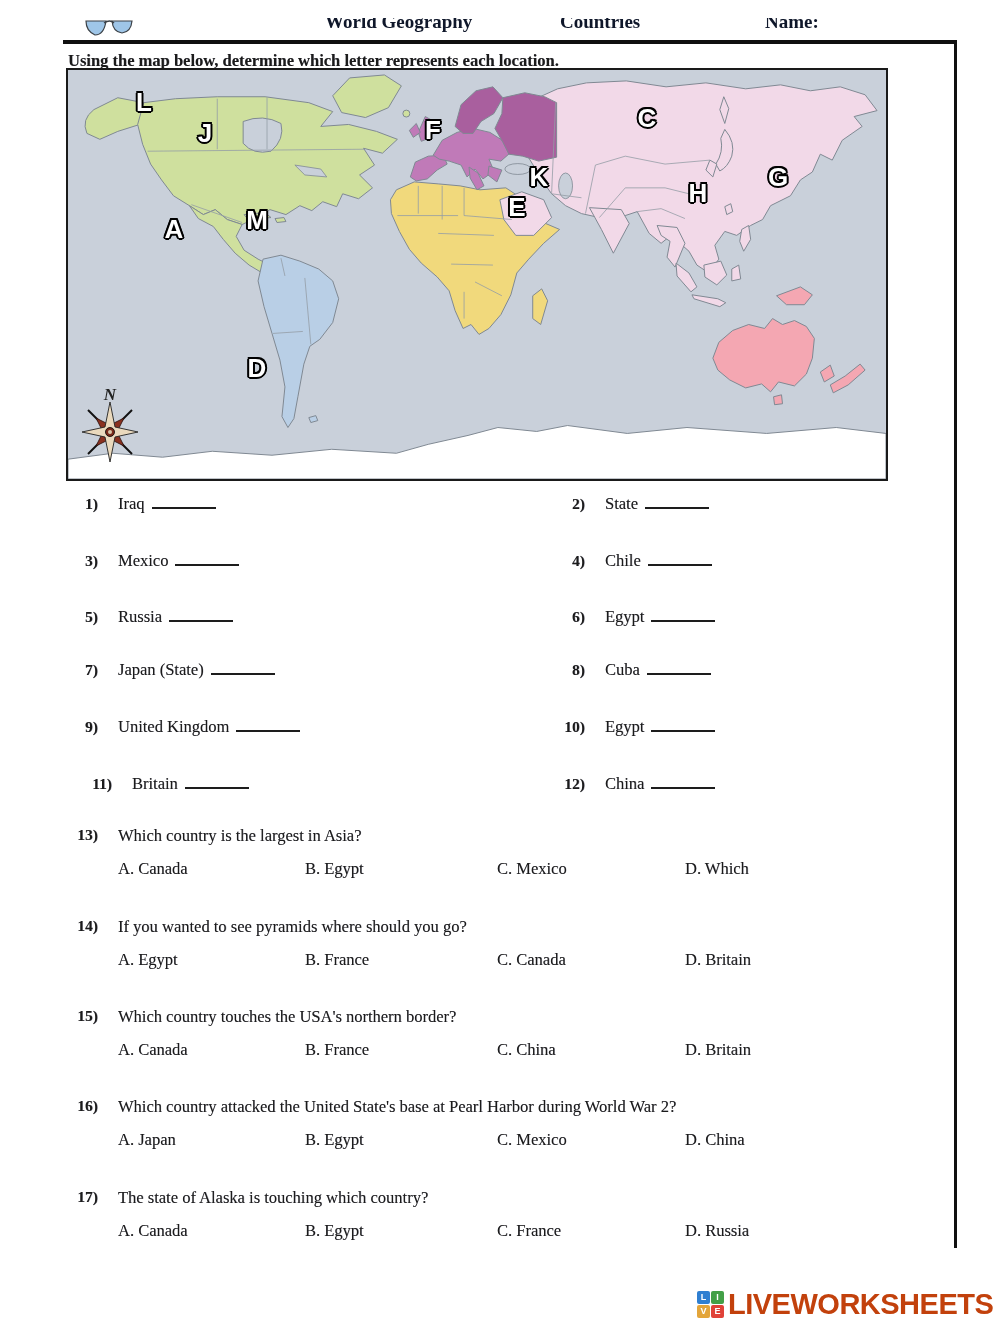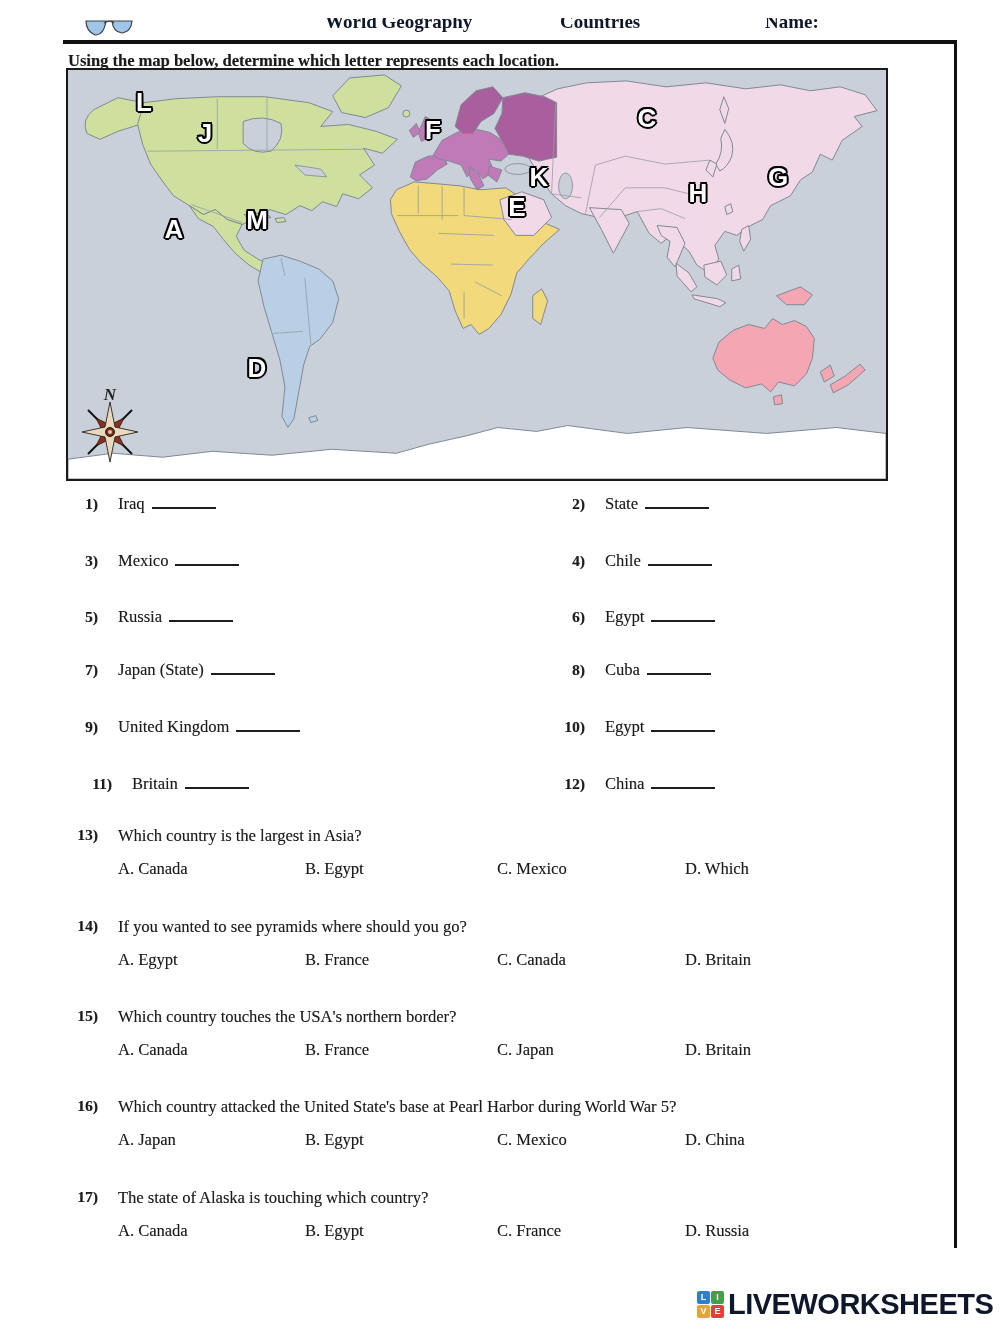--- a/index.html
+++ b/index.html
@@ -40,21 +40,21 @@
   .mcq .qtext{position:absolute;left:118px;top:0;font-size:16.5px;white-space:nowrap;}
   .mcq .opt{position:absolute;top:33px;font-size:16.5px;white-space:nowrap;}
   .opt-a{left:118px;} .opt-b{left:305px;} .opt-c{left:497px;} .opt-d{left:685px;}
 
   
   .footer{position:absolute;left:697px;top:1289px;display:flex;align-items:center;}
   .logo-grid{display:grid;grid-template-columns:13px 13px;grid-auto-rows:13px;gap:1px;margin-right:4px;}
   .logo-sq{display:flex;align-items:center;justify-content:center;color:#fff;
            font-family:"Liberation Sans",sans-serif;font-weight:bold;font-size:9px;border-radius:2px;}
   .brand{font-family:"Liberation Sans",sans-serif;font-weight:bold;font-size:29px;
-         letter-spacing:-0.5px;color:#0f172a;line-height:30px;}
+         letter-spacing:-0.5px;color:#c2410c;line-height:30px;}
 </style>
 </head>
 <body>
 
 <div id="page">
 
   <svg class="head-icon" width="52" height="20" viewBox="0 0 52 20">
     <path d="M2,2 L22,2 Q20,16 11,16 Q2,12 2,2 Z" fill="#9fc6e8" stroke="#3c4146" stroke-width="1.2"></path>
     <path d="M28,2 L48,2 Q47,13 38,14 Q29,13 28,2 Z" fill="#9fc6e8" stroke="#3c4146" stroke-width="1.2"></path>
     <path d="M20,4 Q26,0 30,4" fill="none" stroke="#3c4146" stroke-width="1.5"></path>
@@ -262,26 +262,26 @@
     <span class="opt opt-a">A. Egypt</span>
     <span class="opt opt-b">B. France</span>
     <span class="opt opt-c">C. Canada</span>
     <span class="opt opt-d">D. Britain</span>
   </div>
   <div class="mcq wtext" style="top:1007px">
     <span class="qnum">15)</span>
     <span class="qtext">Which country touches the USA's northern border?</span>
     <span class="opt opt-a">A. Canada</span>
     <span class="opt opt-b">B. France</span>
-    <span class="opt opt-c">C. Japan</span>
+    <span class="opt opt-c">C. China</span>
     <span class="opt opt-d">D. Britain</span>
   </div>
   <div class="mcq wtext" style="top:1097px">
     <span class="qnum">16)</span>
-    <span class="qtext">Which country attacked the United State's base at Pearl Harbor during World War 5?</span>
+    <span class="qtext">Which country attacked the United State's base at Pearl Harbor during World War 2?</span>
     <span class="opt opt-a">A. Japan</span>
     <span class="opt opt-b">B. Egypt</span>
     <span class="opt opt-c">C. Mexico</span>
     <span class="opt opt-d">D. China</span>
   </div>
   <div class="mcq wtext" style="top:1188px">
     <span class="qnum">17)</span>
     <span class="qtext">The state of Alaska is touching which country?</span>
     <span class="opt opt-a">A. Canada</span>
     <span class="opt opt-b">B. Egypt</span>

